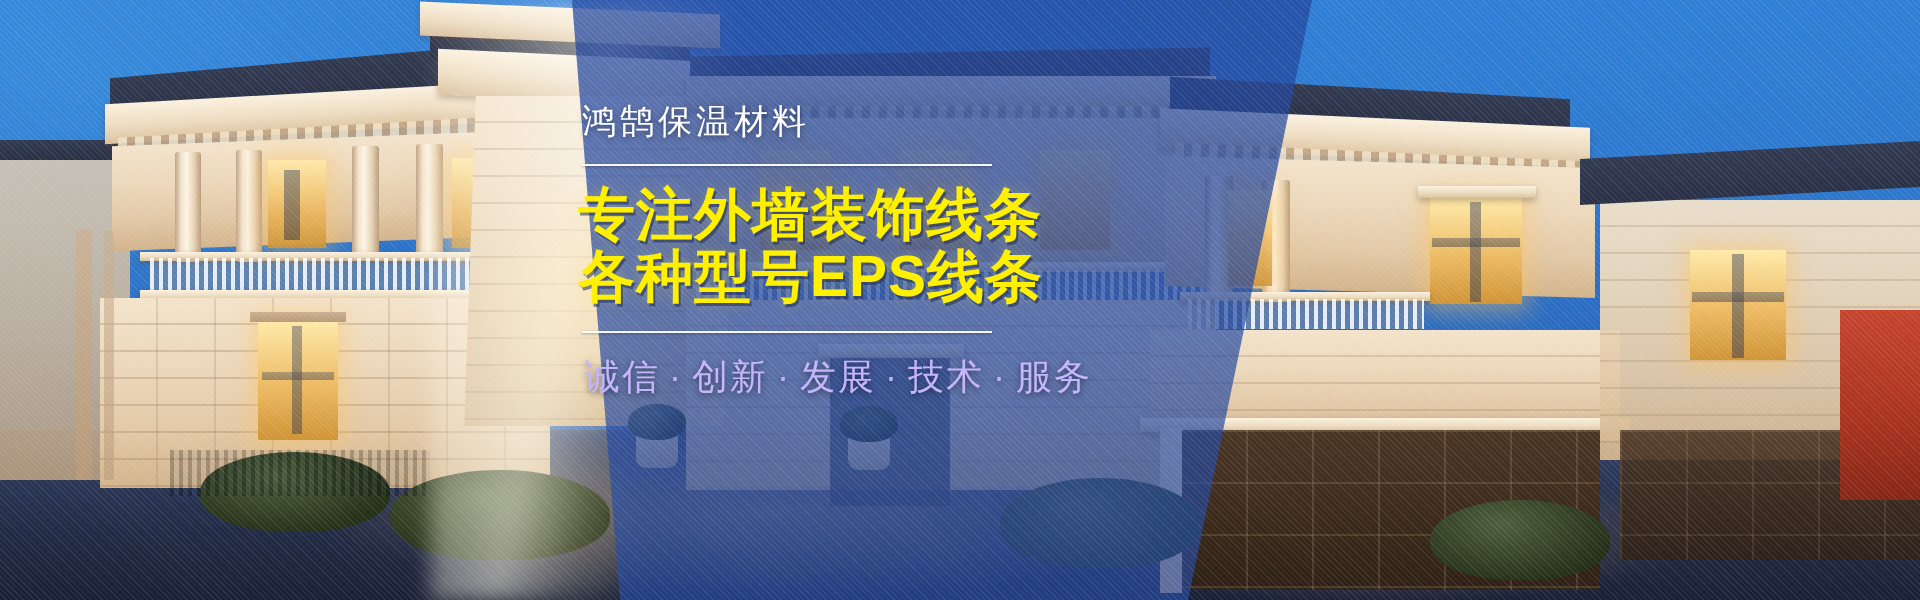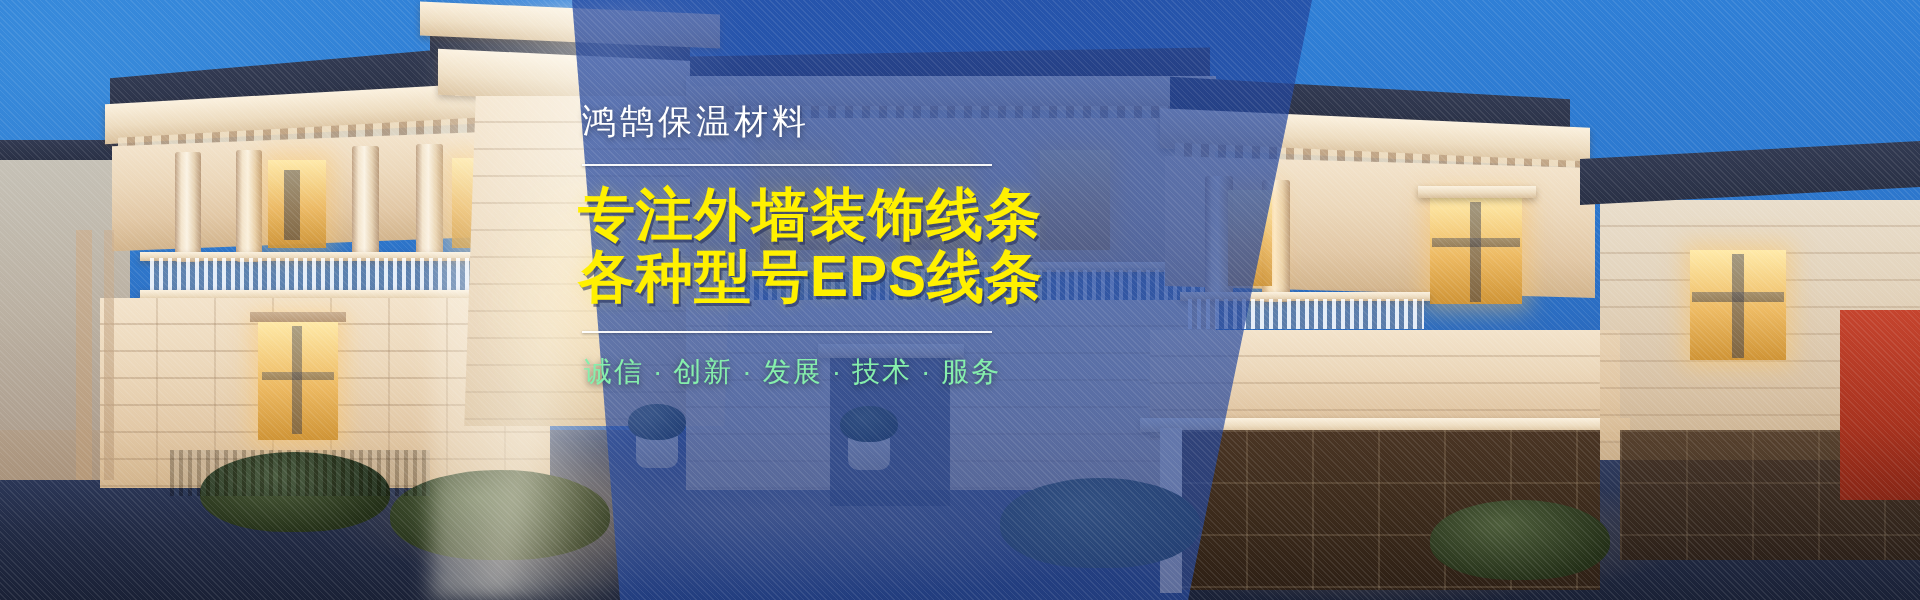--- a/index.html
+++ b/index.html
@@ -178,21 +178,21 @@
     font-size:57px;font-weight:bold;letter-spacing:1px;line-height:1.08;
     text-shadow:2px 3px 0 rgba(30,40,90,.55), 0 0 14px rgba(255,230,60,.25);
     white-space:nowrap;
   }
   #rule2{
     height:2px;background:#ffffff;opacity:.95;margin:24px 0 0 22px;width:410px;
     box-shadow:0 1px 3px rgba(0,0,0,.35);
   }
   #tagline{
     margin-top:20px;padding-left:24px;
-    color:#86efac;font-size:28px;letter-spacing:2px;
+    color:#c4b5fd;font-size:36px;letter-spacing:2px;
     text-shadow:0 2px 6px rgba(0,0,0,.5);
     white-space:nowrap;
   }
   #tagline .dot{padding:0 9px;opacity:.95;}
 </style>
 </head>
 <body>
 
 <div id="banner">
 

